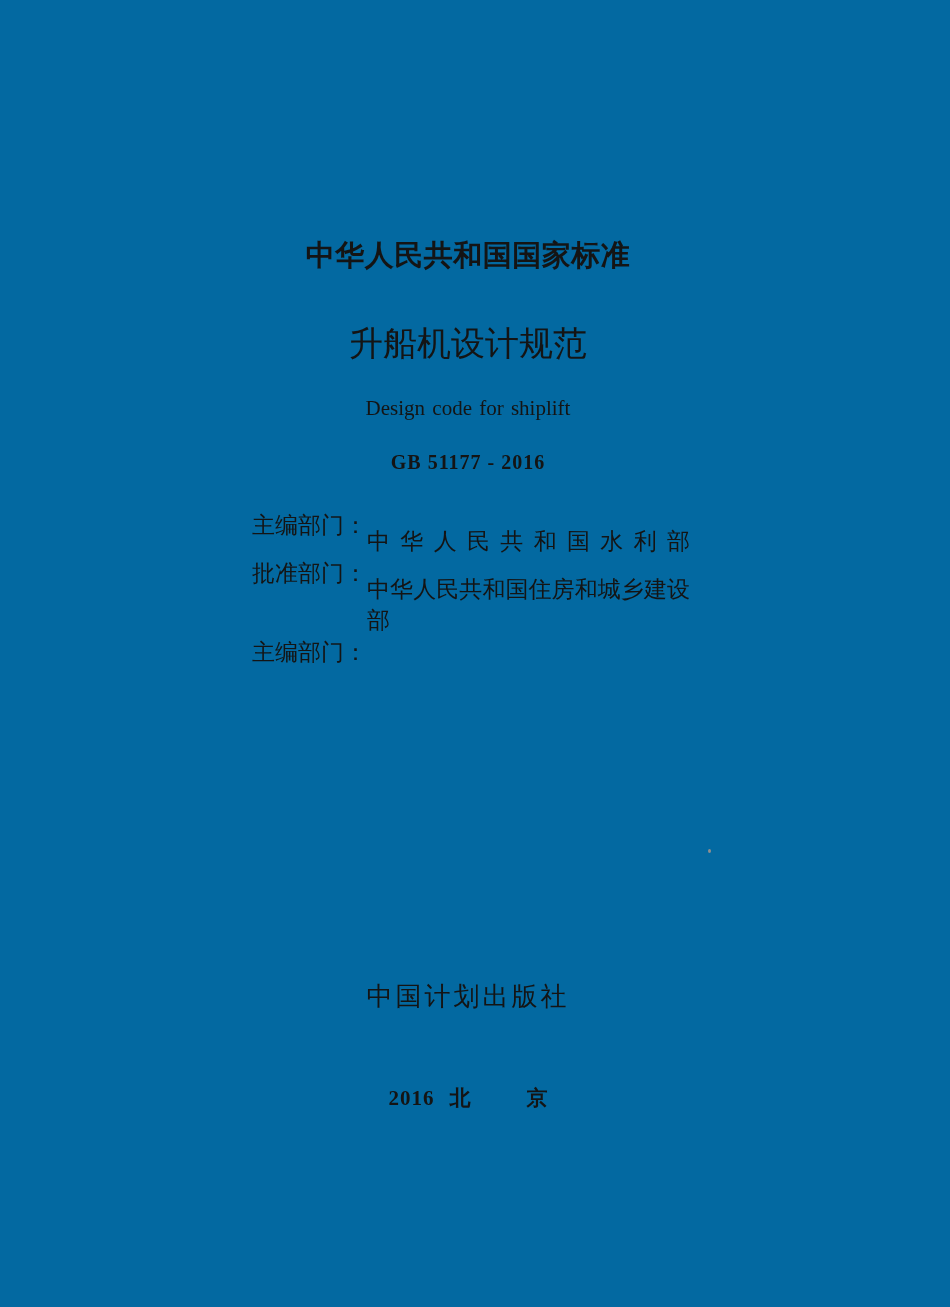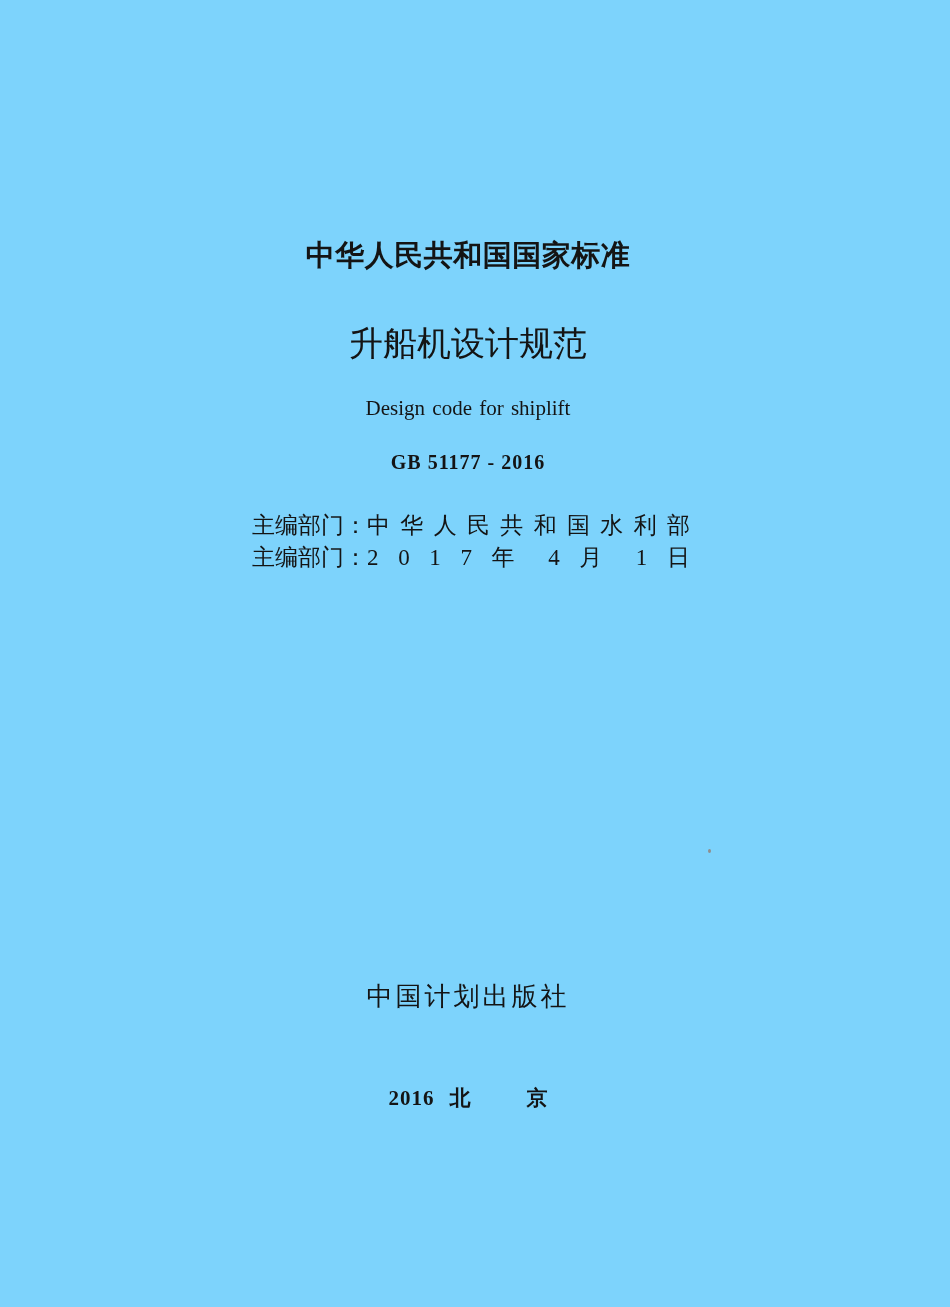--- a/index.html
+++ b/index.html
@@ -4,21 +4,21 @@
 <style>
   html, body {
     margin: 0;
     padding: 0;
     background: #ffffff;
   }
   .page {
     position: relative;
     width: 950px;
     height: 1307px;
-    background: #7dd3fc;
+    background: #0369a1;
     color: #141414;
     overflow: hidden;
   }
   .centered {
     position: absolute;
     left: -7px;
     width: 950px;
     text-align: center;
     white-space: pre;
   }
@@ -66,20 +66,21 @@
     display: flex;
   }
   .detail-label {
     white-space: pre;
     flex: 0 0 auto;
   }
   .detail-value {
     flex: 1 1 auto;
     text-align: justify;
     text-align-last: justify;
+    margin-top: 16px;
   }
   .publisher-name {
     top: 983px;
     font-family: "Liberation Serif", serif;
     font-weight: 400;
     font-size: 26px;
     line-height: 1.1;
     letter-spacing: 3px;
   }
   .imprint-line {
@@ -127,22 +128,25 @@
   <div class="centered doc-title-en">Design code for shiplift</div>
 
   <div class="centered standard-number">GB 51177 - 2016</div>
 
   <div class="details-block">
     <div class="detail-row">
       <span class="detail-label">主编部门：</span>
       <span class="detail-value">中 华 人 民 共 和 国 水 利 部</span>
     </div>
     <div class="detail-row">
+      <span class="detail-label">批准部门：</span>
+      <span class="detail-value">中华人民共和国住房和城乡建设部</span>
+    </div>
+    <div class="detail-row">
       <span class="detail-label">主编部门：</span>
-      <span class="detail-value">2 0 1 7 年 4 月 1 日</span>
     </div>
   </div>
 
   <div class="scan-artifact-dot"></div>
 
   <div class="centered publisher-name">中国计划出版社</div>
 
   <div class="imprint-line">
     <span class="imprint-year">2016</span>
     <span class="imprint-city-first">北</span>

